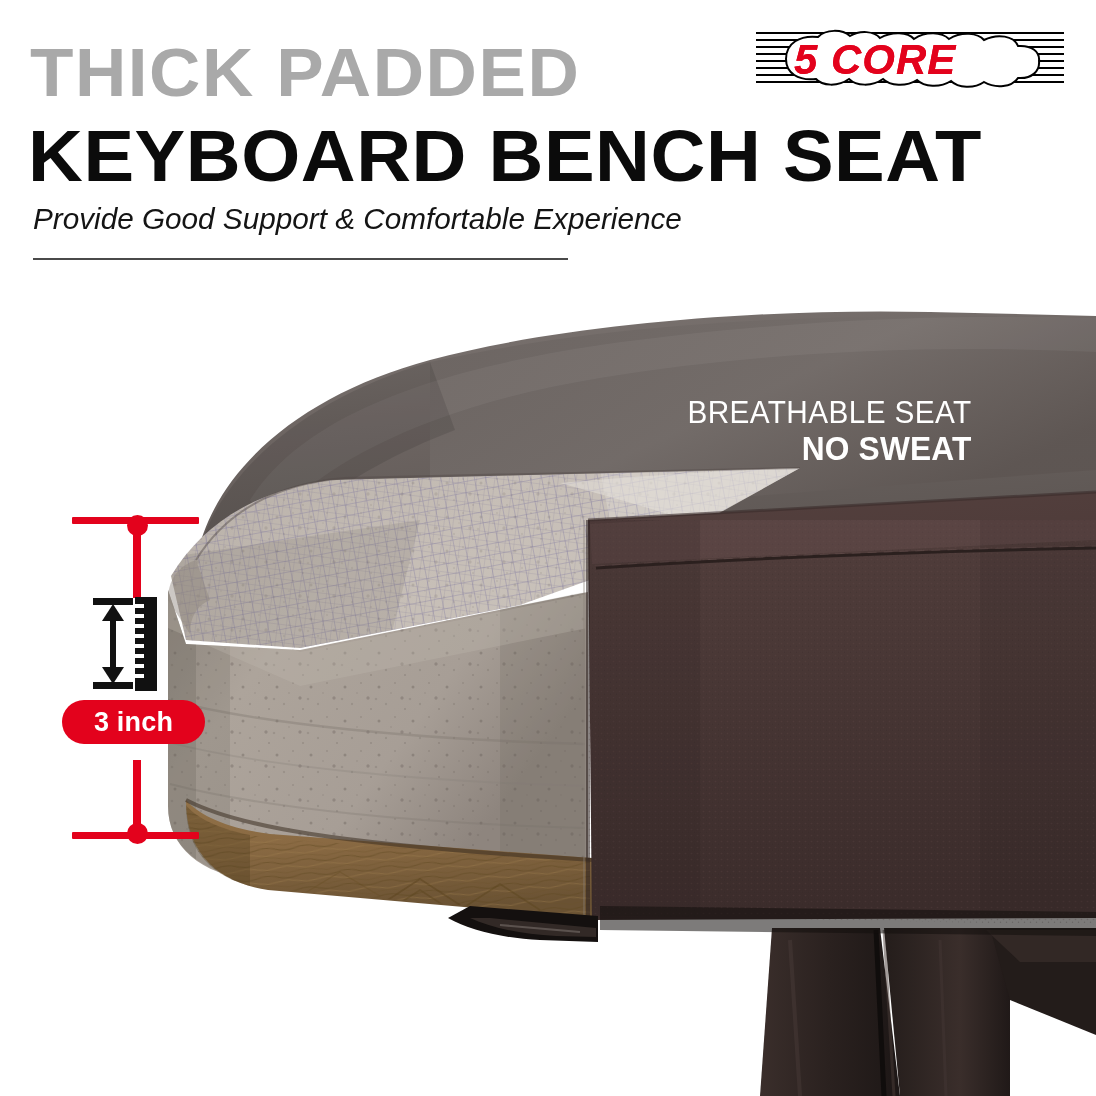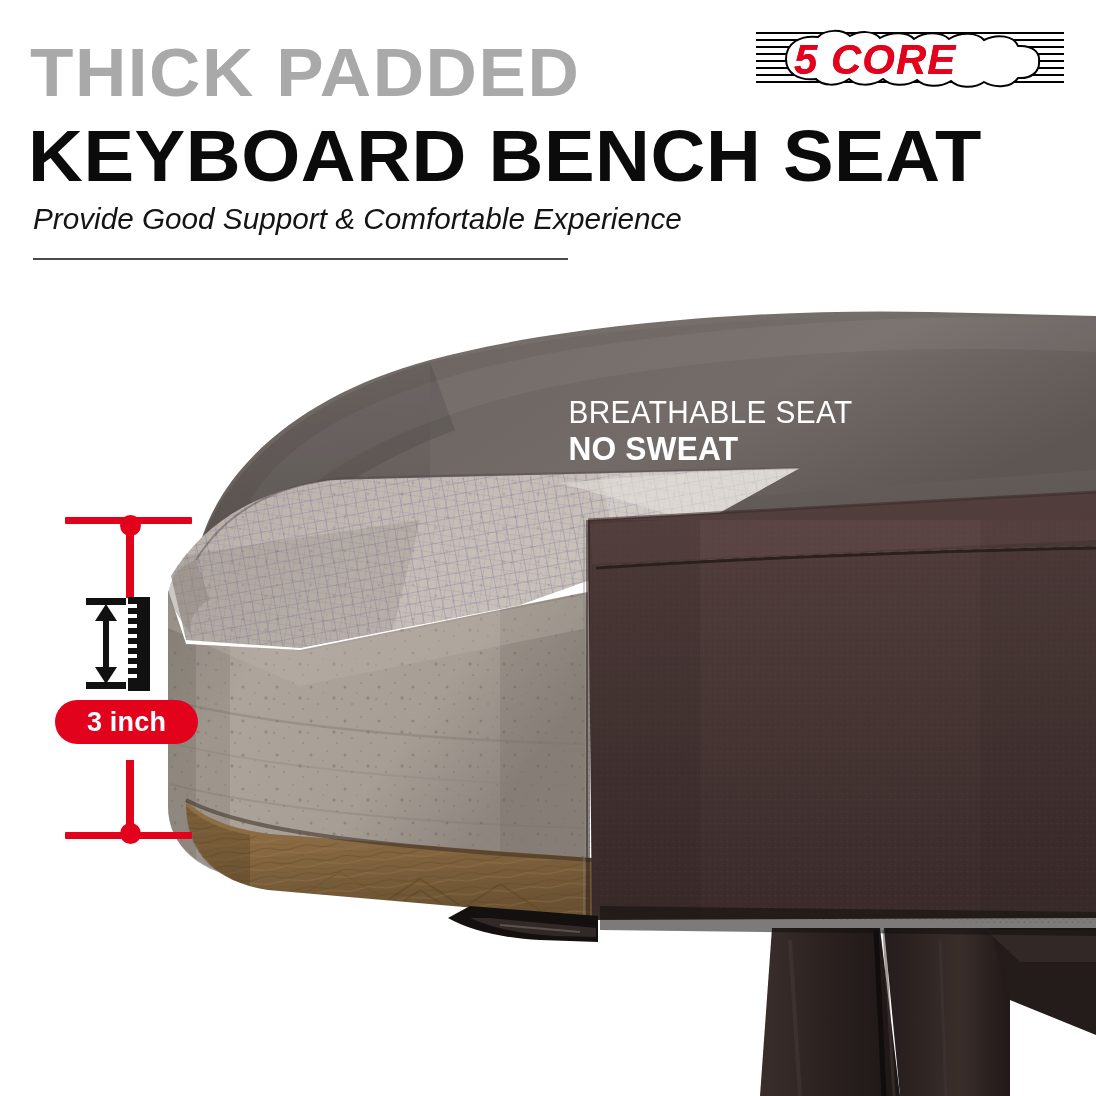--- a/index.html
+++ b/index.html
@@ -93,21 +93,21 @@
     z-index: 10;
   }
   .photo svg { display:block; width:100%; height:100%; }
 
   
   .callout {
     position: absolute;
     left: 560px;
     top: 396px;
     width: 420px;
-    text-align: left;
+    text-align: right;
     z-index: 30;
     pointer-events: none;
   }
   .callout .line1 {
     font-size: 31px;
     font-weight: 500;
     color: #ffffff;
     letter-spacing: 0.4px;
     line-height: 1.08;
     transform: scaleX(0.96);
@@ -118,21 +118,21 @@
     color: #ffffff;
     letter-spacing: 0.2px;
     line-height: 1.1;
     margin-top: 2px;
     transform: scaleX(0.96);
   }
 
   
   .measure {
     position: absolute;
-    left: 8px; top: 0;
+    left: 15px; top: 0;
     width: 300px;
     height: 1096px;
     z-index: 35;
   }
   .m-line-top, .m-line-bot {
     position: absolute;
     left: 57px;
     width: 127px;
     height: 7px;
     background: #e3021c;

